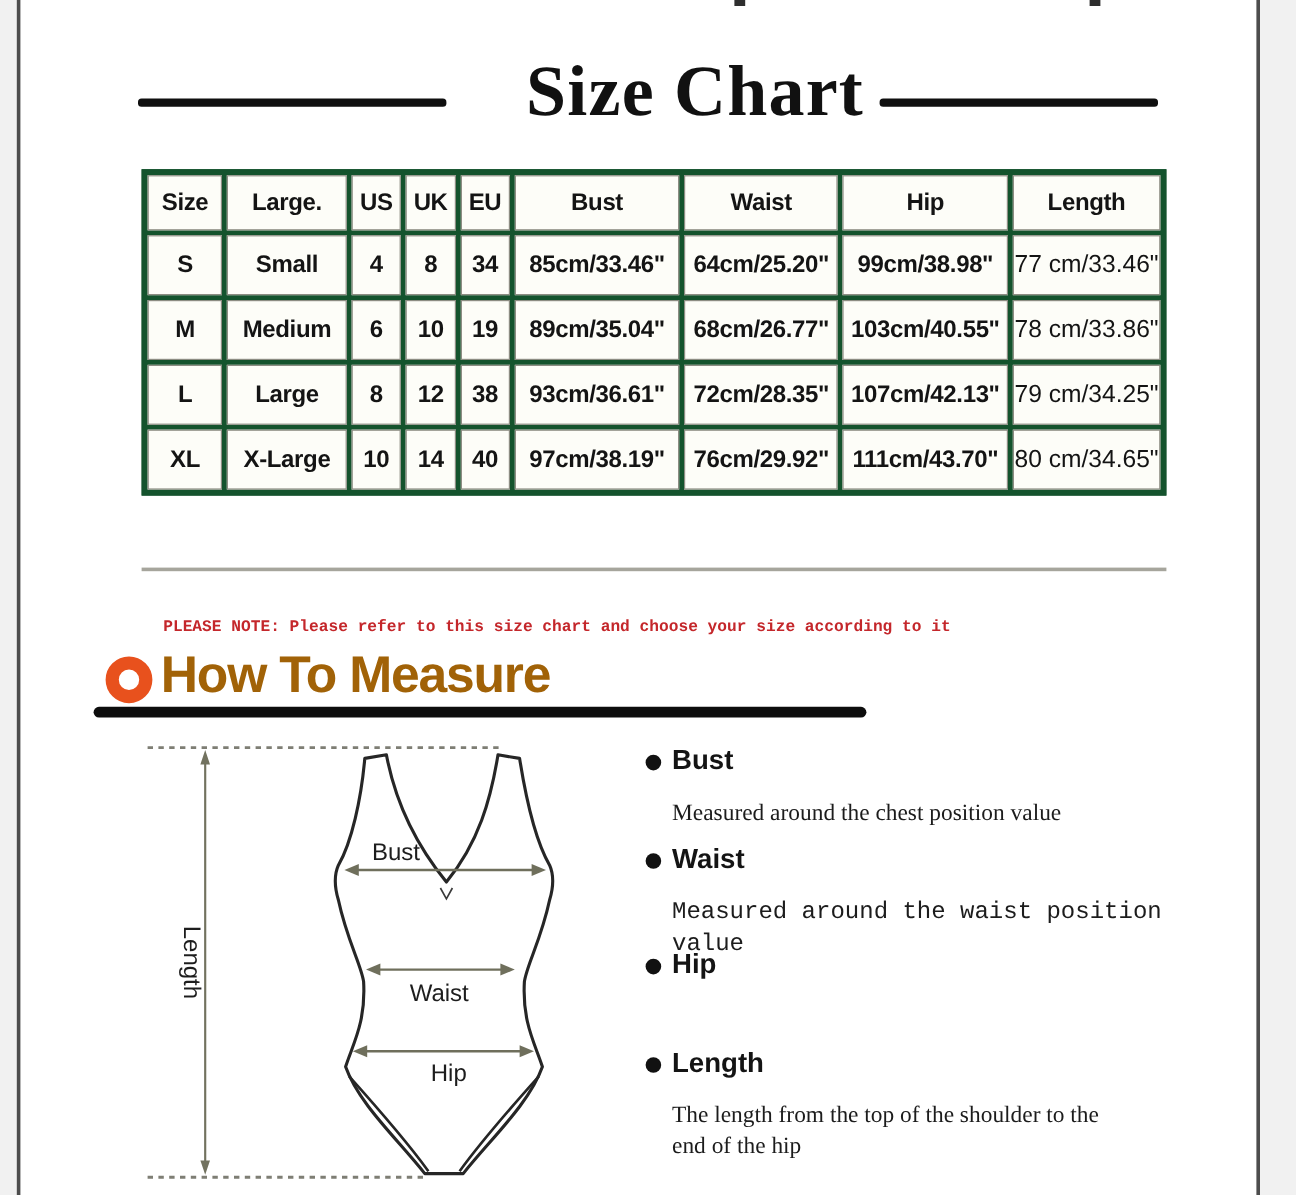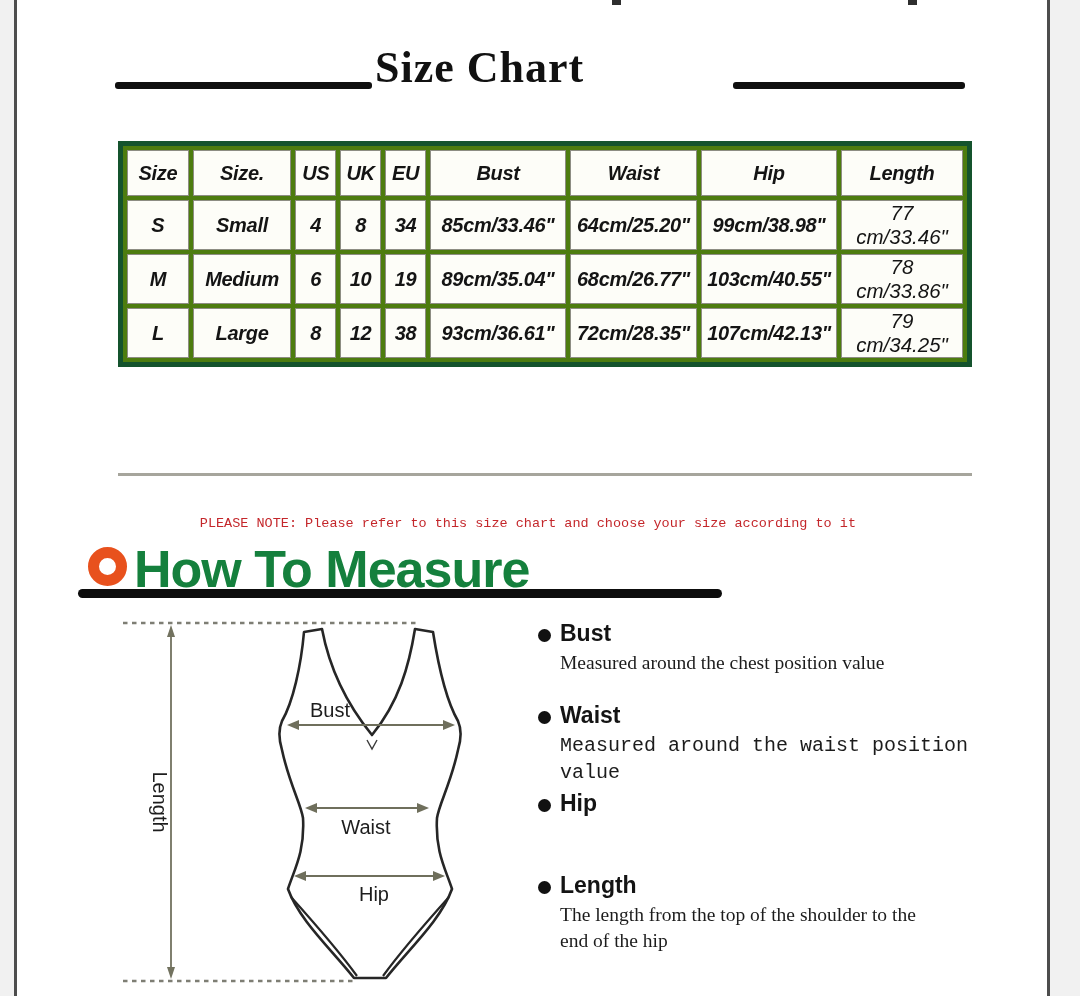--- a/index.html
+++ b/index.html
@@ -8,57 +8,57 @@
   
   .margin-strip{position:absolute;top:0;bottom:0;background:#f1f1f1;}
   .margin-left{left:0;width:14px;}
   .margin-right{right:0;width:30px;}
   .frame-line{position:absolute;top:0;bottom:0;width:3px;background:#4d4d4d;}
   .frame-left{left:14px;}
   .frame-right{left:1047px;}
   .top-mark{position:absolute;top:0;height:5px;width:9px;background:#2e2e2e;}
 
   
-  .title-text{position:absolute;left:375px;top:42px;width:345px;text-align:left;
-      font-family:"Liberation Serif",serif;font-weight:bold;font-size:44px;color:#111;
+  .title-text{position:absolute;left:375px;top:42px;width:345px;text-align:right;
+      font-family:"Liberation Serif",serif;font-weight:bold;font-size:60px;color:#111;
       letter-spacing:1px;}
   .title-bar{position:absolute;top:82px;height:7px;background:#0f0f0f;border-radius:3px;}
   .title-bar-left{left:115px;width:257px;}
   .title-bar-right{left:733px;width:232px;}
 
   
   .size-table-wrap{position:absolute;left:118px;top:141px;width:854px;}
-  table.size-table{width:100%;border-collapse:separate;border-spacing:4px;background:#4d7c0f;
-      table-layout:fixed;border:5px solid #14532d;font-style:italic;}
+  table.size-table{width:100%;border-collapse:separate;border-spacing:4px;background:#14532d;
+      table-layout:fixed;border:1px solid #14532d;}
   table.size-table th,table.size-table td{background:#fdfdf8;border:1px solid #8d8d83;
       text-align:center;vertical-align:middle;color:#141414;
       font-weight:bold;font-size:20px;letter-spacing:-0.3px;padding:0;}
   table.size-table th{height:44px;}
   table.size-table td{height:48px;}
   table.size-table td.light{font-weight:400;font-size:20.5px;letter-spacing:0;}
   .table-bottom-rule{position:absolute;left:118px;top:473px;width:854px;height:3px;background:#a6a59c;}
 
   
   .note-text{position:absolute;left:136px;top:516px;width:720px;color:#c4272b;
-      font-family:"Liberation Mono",monospace;font-weight:normal;font-size:13.5px;letter-spacing:0;text-align:right;}
+      font-family:"Liberation Mono",monospace;font-weight:bold;font-size:13.5px;letter-spacing:0;}
   .htm-ring{position:absolute;left:88px;top:547px;width:17px;height:17px;border:11px solid #e8511d;
       border-radius:50%;background:#fff;}
-  .htm-heading{position:absolute;left:134px;top:539px;font-size:52px;font-weight:bold;
-      letter-spacing:-1px;color:#15803d;}
+  .htm-heading{position:absolute;left:134px;top:539px;font-size:43px;font-weight:bold;
+      letter-spacing:-1px;color:#a16207;}
   .htm-underline{position:absolute;left:78px;top:589px;width:644px;height:9px;background:#0d0d0d;
       border-radius:5px;}
 
   
   .diagram{position:absolute;left:108px;top:608px;}
 
   
   .m-item{position:absolute;left:538px;display:flex;align-items:flex-start;width:460px;}
   .m-dot{width:13px;height:13px;border-radius:50%;background:#111;margin:9px 9px 0 0;flex:none;}
   .m-title{font-size:23px;font-weight:bold;color:#141414;letter-spacing:0;}
-  .m-desc{font-family:"Liberation Serif",serif;font-size:19.5px;color:#1c1c1c;margin-top:3px;
+  .m-desc{font-family:"Liberation Serif",serif;font-size:19.5px;color:#1c1c1c;margin-top:18px;
       white-space:pre-wrap;line-height:1.35;}
   .m-desc.mono{font-family:"Liberation Mono",monospace;font-size:20px;}
   .m-desc.narrow{width:375px;}
 </style>
 </head>
 <body>
 
 <div class="stage">
 
   <div class="margin-strip margin-left"></div>
@@ -81,21 +81,21 @@
         <col style="width:4.9%">
           <col style="width:4.9%">
           <col style="width:16.3%">
         <col style="width:15.2%">
           <col style="width:16.3%">
           <col style="width:14.6%">
       </colgroup>
       <thead>
           <tr>
             <th>Size</th>
-            <th>Size.</th>
+            <th>Large.</th>
             <th>US</th>
             <th>UK</th>
             <th>EU</th>
             <th>Bust</th>
             <th>Waist</th>
             <th>Hip</th>
             <th>Length</th>
           </tr>
         </thead>
       <tbody>
@@ -124,20 +124,31 @@
           <tr>
             <td>L</td>
             <td>Large</td>
             <td>8</td>
             <td>12</td>
             <td>38</td>
             <td>93cm/36.61"</td>
             <td>72cm/28.35"</td>
             <td>107cm/42.13"</td>
             <td class="light">79 cm/34.25"</td>
+          </tr>
+          <tr>
+            <td>XL</td>
+            <td>X-Large</td>
+            <td>10</td>
+            <td>14</td>
+            <td>40</td>
+            <td>97cm/38.19"</td>
+            <td>76cm/29.92"</td>
+            <td>111cm/43.70"</td>
+            <td class="light">80 cm/34.65"</td>
           </tr>
         </tbody>
     </table>
   </div>
   <div class="table-bottom-rule"></div>
 
   <div class="note-text">PLEASE NOTE: Please refer to this size chart and choose your size according to it</div>
 
   <div class="htm-ring"></div>
   <div class="htm-heading">How To Measure</div>

